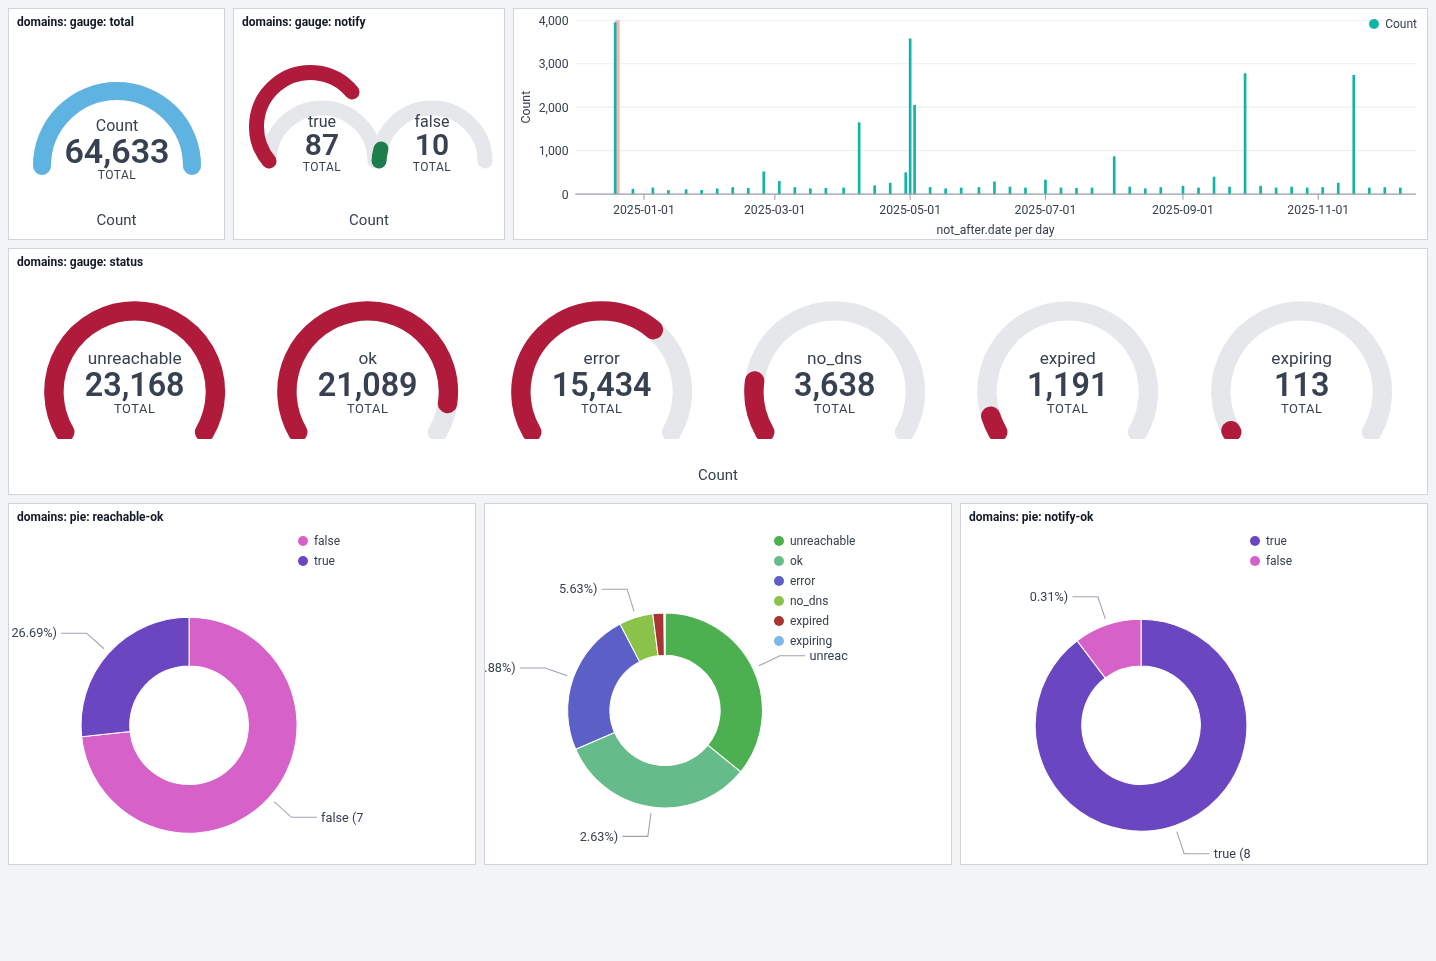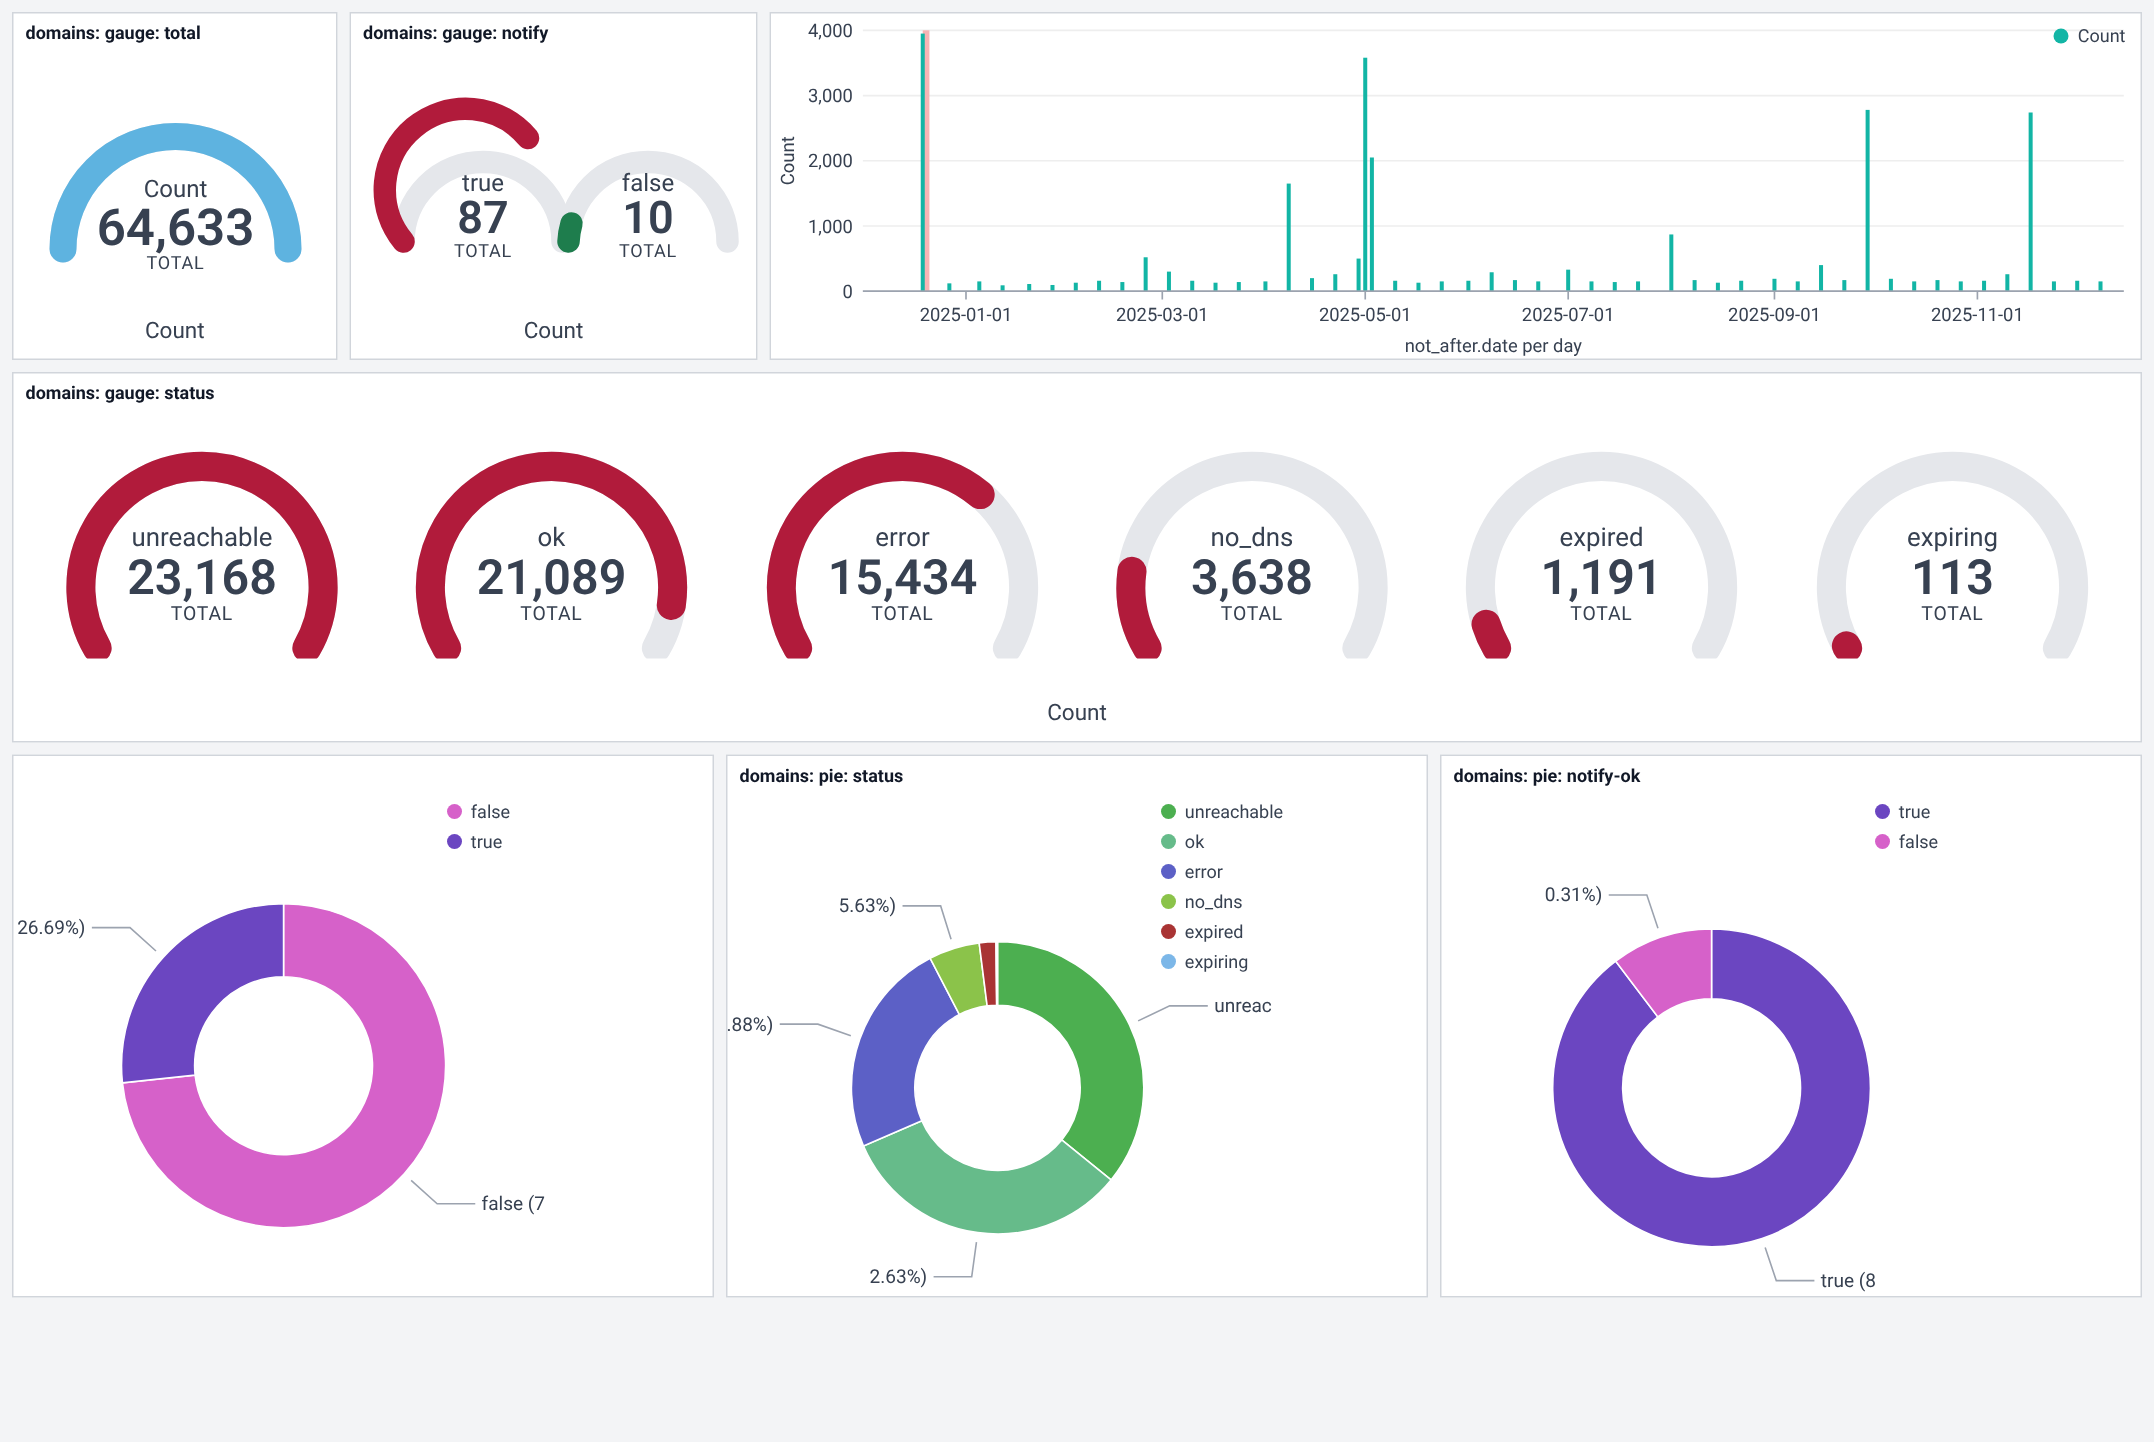--- a/index.html
+++ b/index.html
@@ -243,20 +243,21 @@
       <text x="100" y="114" text-anchor="middle" class="g-value">113</text>
       <text x="100" y="130" text-anchor="middle" class="g-sub">TOTAL</text>
     </svg></div>
         </div>
       <div class="caption">Count</div>
     </div>
   </div>
 
   <div class="row">
     <div class="panel p-pie">
+      <div class="panel-title">domains: pie: reachable-ok</div>
       <div class="pie-legend" id="leg-reach">
           <div class="li">
             <span class="dot" style="background:#d661c9"></span>
             <span>false</span>
           </div>
           <div class="li">
             <span class="dot" style="background:#6b46c1"></span>
             <span>true</span>
           </div>
         </div>
@@ -265,21 +266,20 @@
             <path d="M 170,88 A 102 102 0 1 1 68.57450685129129,200.81061235736635 L 114.31541552619913,195.93523815698543 A 56 56 0 1 0 170,134 Z" fill="#d661c9" stroke="#fff" stroke-width="1"></path>
             <polyline class="leader" points="250.31259340534191,262.207252686335 266.6725661360597,276.9161374928106 290.6725661360597,276.9161374928106"></polyline>
             <text class="pie-label" x="294.6725661360597" y="280.9161374928106" text-anchor="start">false (7</text>
             <path d="M 68.57450685129129,200.81061235736635 A 102 102 0 0 1 169.99999999999997,88 L 170,134 A 56 56 0 0 0 114.31541552619913,195.93523815698543 Z" fill="#6b46c1" stroke="#fff" stroke-width="1"></path>
             <polyline class="leader" points="89.6874065946581,117.792747313665 73.3274338639403,103.08386250718937 49.3274338639403,103.08386250718937"></polyline>
             <text class="pie-label" x="45.3274338639403" y="107.08386250718937" text-anchor="end">26.69%)</text>
           </svg>
       </div>
     </div>
     <div class="panel p-pie">
-      <div class="panel-title">domains: pie: status</div>
       <div class="pie-legend" id="leg-status">
           <div class="li">
             <span class="dot" style="background:#4caf50"></span>
             <span>unreachable</span>
           </div>
           <div class="li">
             <span class="dot" style="background:#66bb8a"></span>
             <span>ok</span>
           </div>
           <div class="li">

